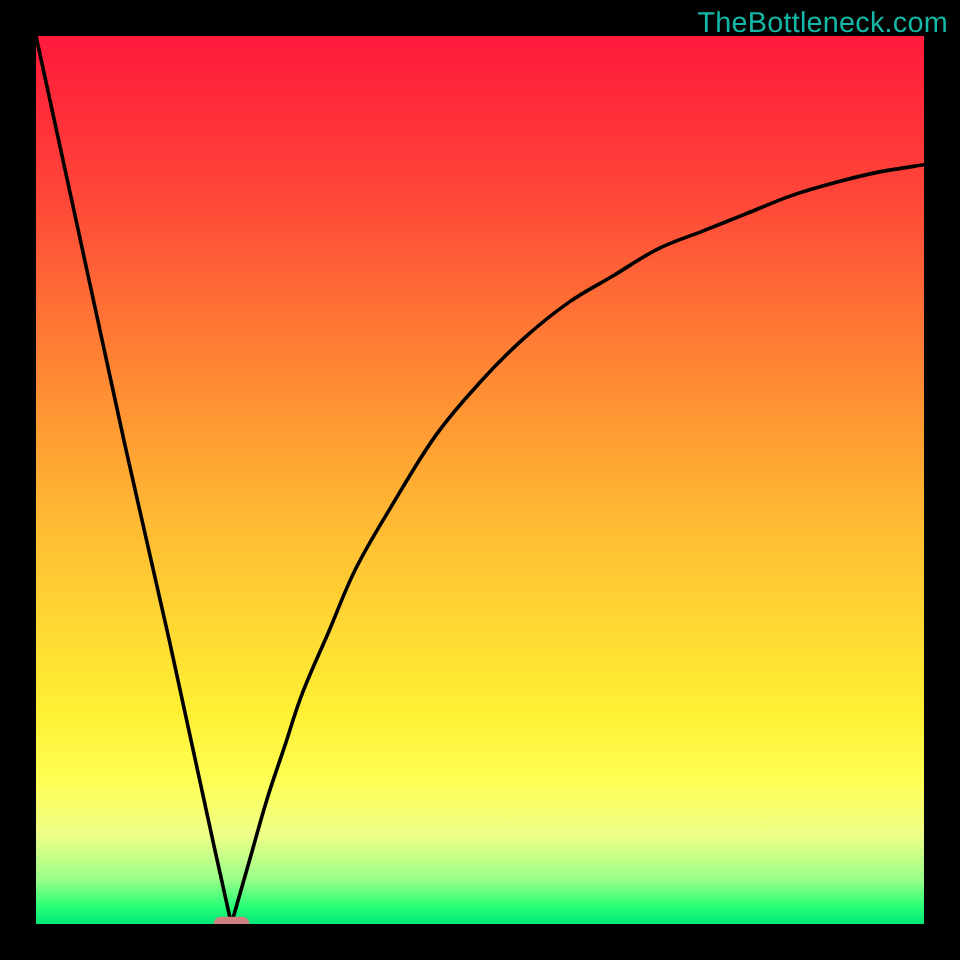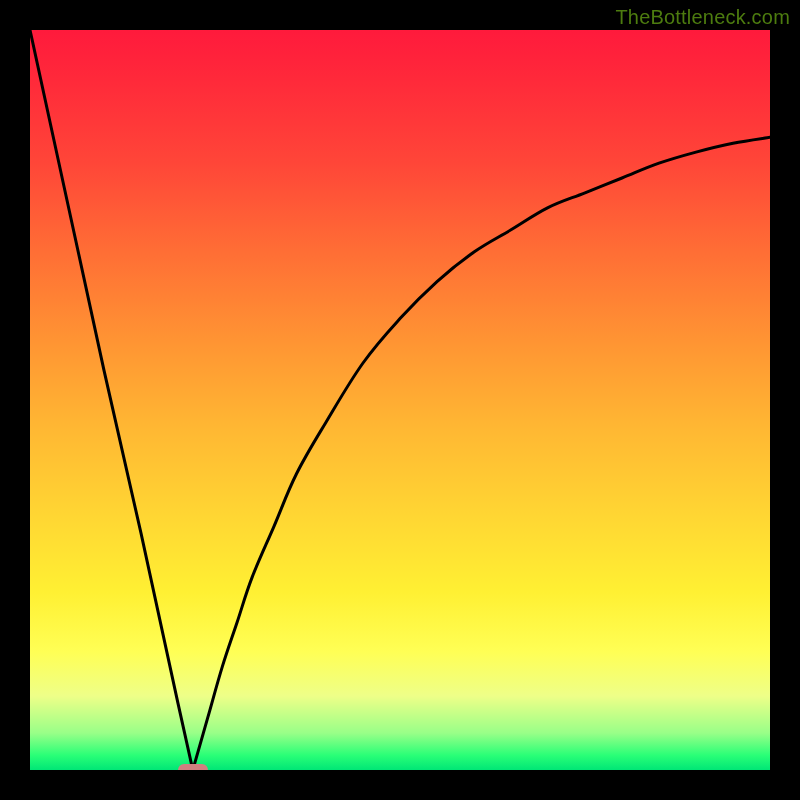--- a/index.html
+++ b/index.html
@@ -56,22 +56,22 @@
     width: 30px;
     height: 12px;
     background: #d08080;
     border-radius: 6px;
     transform: translate(-50%, -50%);
   }
   .watermark {
     position: absolute;
     top: 6px;
     right: 10px;
-    color: #4d7c0f;
-    font-size: 20px;
+    color: #14b8a6;
+    font-size: 24px;
     font-weight: 500;
     letter-spacing: 0.2px;
   }
 </style>
 </head>
 <body>
 
 <div class="frame">
 
   <div class="plot-area">

